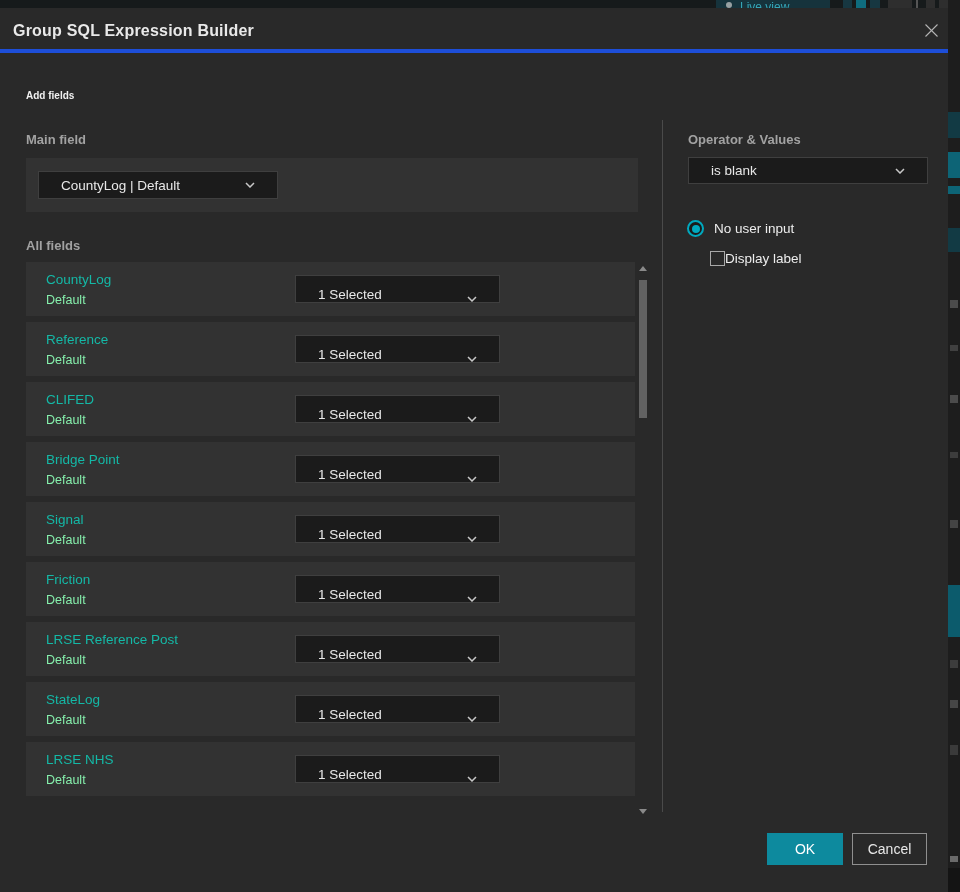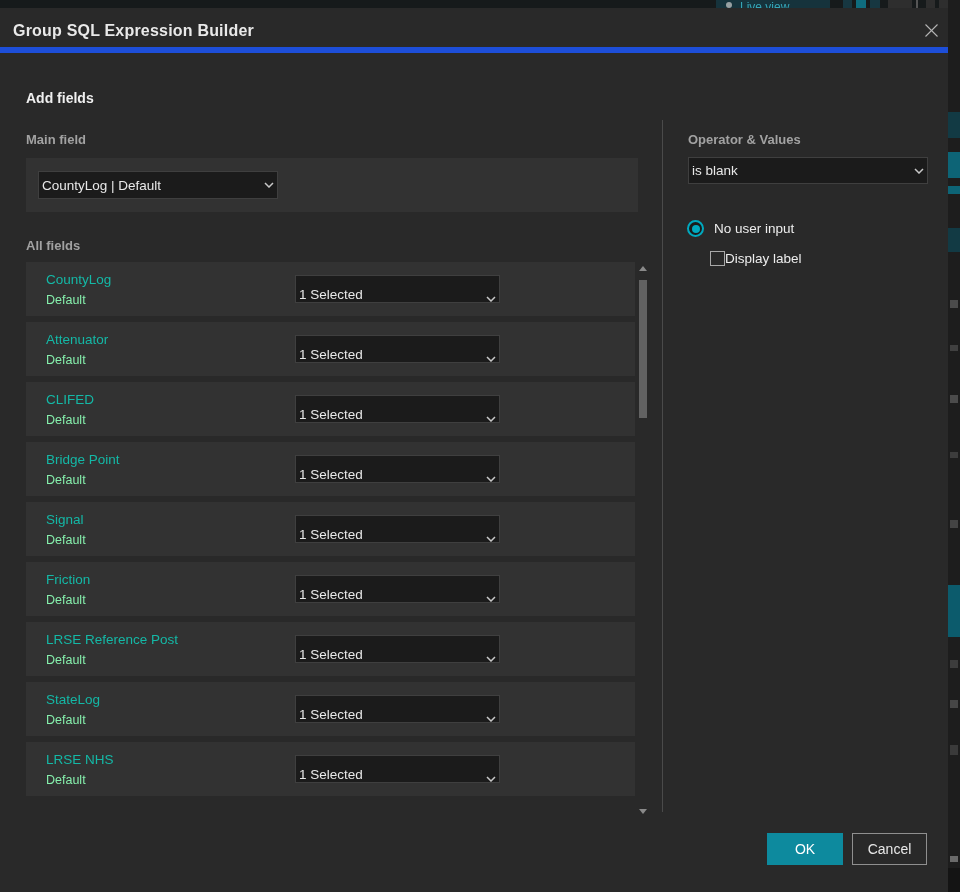--- a/index.html
+++ b/index.html
@@ -15,30 +15,30 @@
   .bg-top { position:absolute; left:0; top:0; width:960px; height:8px; background:#161a1b; overflow:hidden; }
   .live-pill { position:absolute; left:716px; top:0; width:114px; height:8px; background:#16333c; overflow:hidden; }
   .live-dot { position:absolute; left:10px; top:2px; width:6px; height:6px; border-radius:50%; background:#97a0a2; }
   .live-text { position:absolute; left:24px; top:0px; font-size:12px; color:#35a5b7; line-height:14px; }
   .bg-frag { position:absolute; }
   .bg-right { position:absolute; left:948px; top:0; width:12px; height:892px; background:#1d1d1d; overflow:hidden; }
 
   
   .dialog { position:absolute; left:0; top:8px; width:948px; height:884px; background:#292929; }
 
-  .titlebar { position:absolute; left:0; top:0; width:100%; height:45px; border-bottom:6px solid #1d4ed8; box-sizing:border-box; }
+  .titlebar { position:absolute; left:0; top:0; width:100%; height:45px; border-bottom:4px solid #1d4ed8; box-sizing:border-box; }
   .dlg-title { position:absolute; left:13px; top:0; line-height:45px; font-size:16px; font-weight:600; color:#e9e9e9; letter-spacing:.2px; }
   .close-btn { position:absolute; right:7px; top:13px; width:20px; height:20px; background:none; border:none; padding:2px; cursor:pointer; }
 
-  .section-title { position:absolute; left:26px; top:82px; font-size:14px; font-weight:700; color:#f0f0f0;text-align:right; }
+  .section-title { position:absolute; left:26px; top:82px; font-size:10px; font-weight:700; color:#f0f0f0;text-align:right; }
   .sub-label { position:absolute; font-size:13px; font-weight:600; color:#a2a2a2; }
 
   .select {
     background:#1b1b1b; border:1px solid #3f3f3f; box-sizing:border-box;
-    height:28px; display:flex; align-items:center; padding:0 3px;
+    height:28px; display:flex; align-items:center; padding:0 22px;
     color:#e8e8e8; font-size:13.5px; cursor:pointer;
   }
   .select .chev { margin-left:auto; flex:0 0 auto; }
 
   .main-box { position:absolute; left:26px; top:150px; width:612px; height:54px; background:#323232; }
   .main-field-select { position:absolute; left:12px; top:13px; width:240px; }
   .type-select { position:absolute; left:264px; top:13px; width:210px; }
   .cal-icon { margin-right:9px; flex:0 0 auto; }
 
   .field-list { position:absolute; left:26px; top:254px; width:609px; }
@@ -138,21 +138,21 @@
           <div class="row-name">CountyLog</div>
           <div class="row-sub">Default</div>
           <div class="select row-select">
             <span>1 Selected</span>
             <svg class="chev" width="10" height="6" viewBox="0 0 10 6">
               <path d="M1 1 L5 5 L9 1" fill="none" stroke="#c8c8c8" stroke-width="1.5"></path>
             </svg>
           </div>
         </div>
         <div class="row">
-          <div class="row-name">Attenuator</div>
+          <div class="row-name">Reference</div>
           <div class="row-sub">Default</div>
           <div class="select row-select">
             <span>1 Selected</span>
             <svg class="chev" width="10" height="6" viewBox="0 0 10 6">
               <path d="M1 1 L5 5 L9 1" fill="none" stroke="#c8c8c8" stroke-width="1.5"></path>
             </svg>
           </div>
         </div>
         <div class="row">
           <div class="row-name">CLIFED</div>

